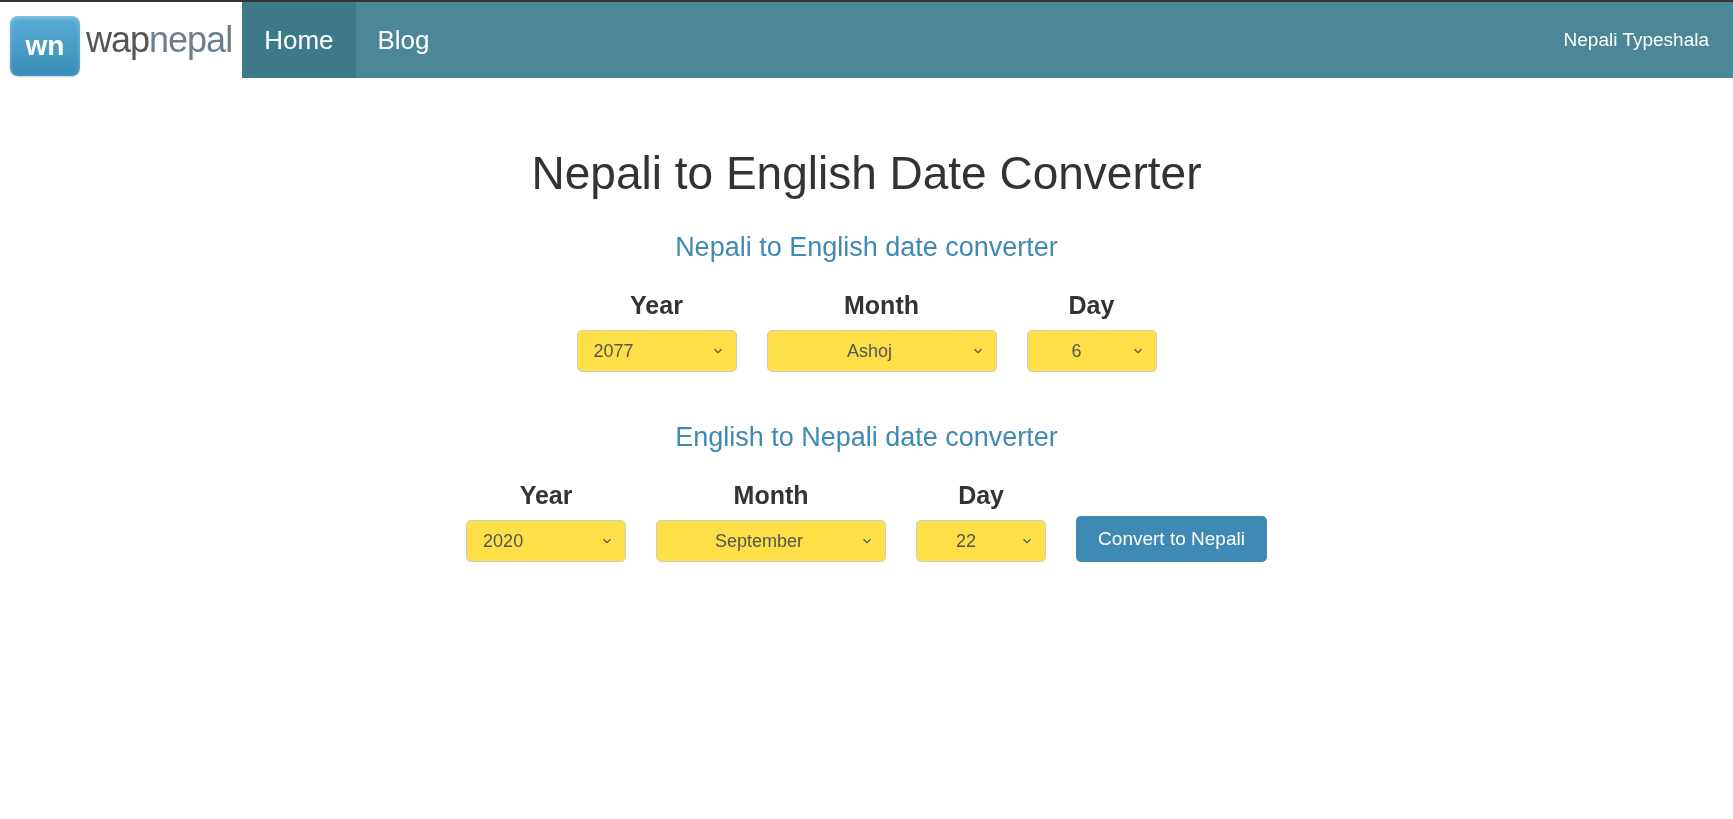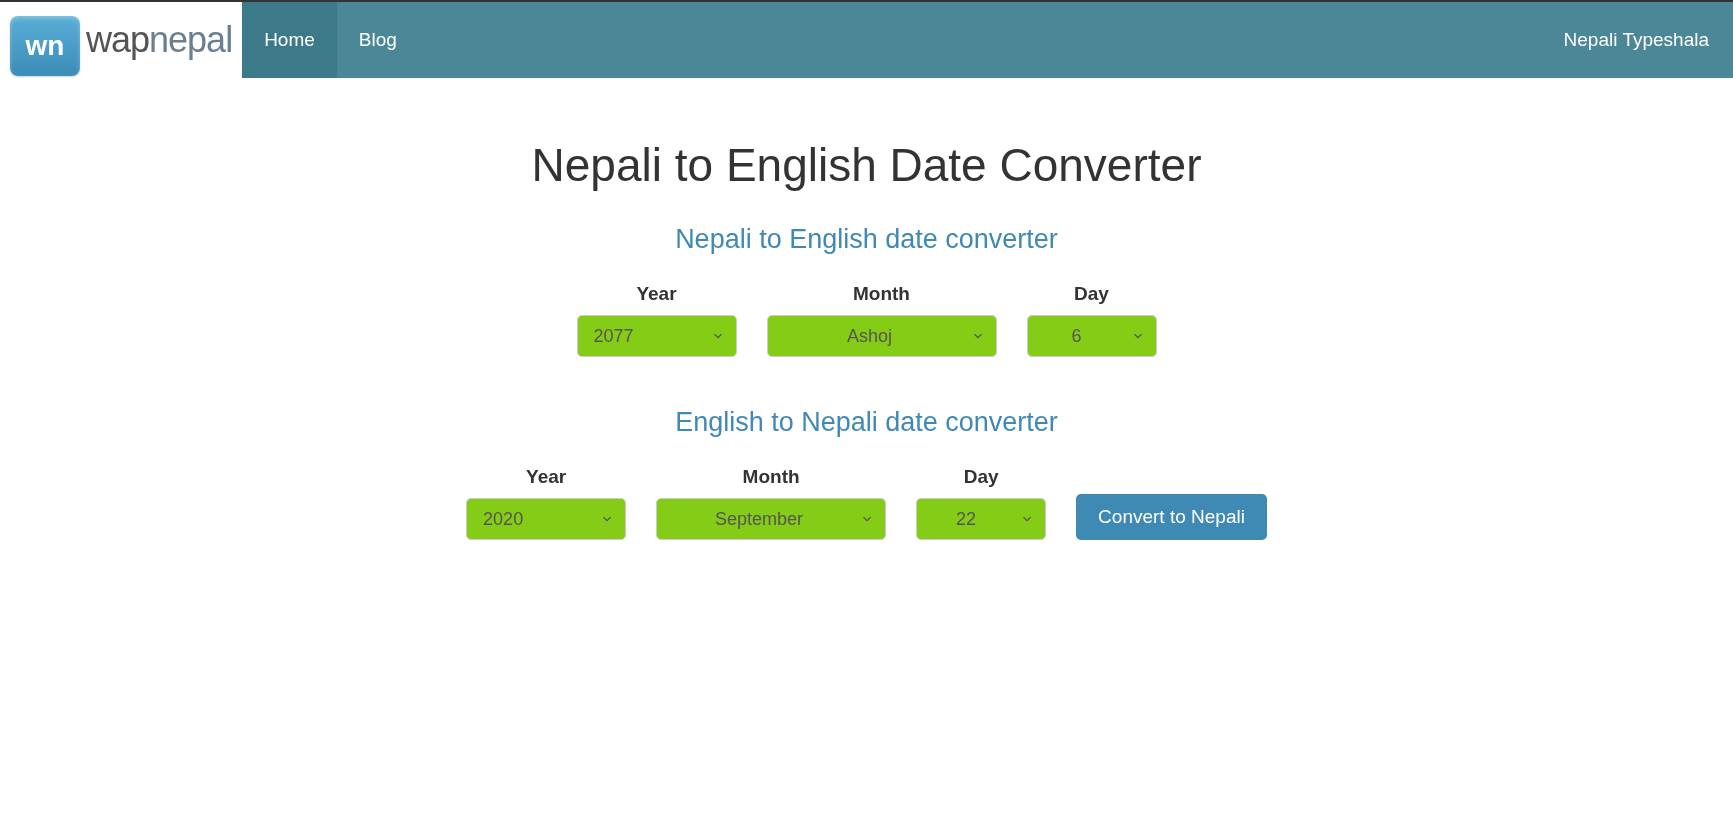--- a/index.html
+++ b/index.html
@@ -54,37 +54,37 @@
     .nav-items {
       display: flex;
       align-items: stretch;
       flex: 1;
     }
     .nav-item {
       display: flex;
       align-items: center;
       padding: 0 22px;
       color: #fff;
-      font-size: 19px;
+      font-size: 26px;
       cursor: pointer;
     }
     .nav-item.active {
       background: #3c7a8a;
     }
     .nav-right {
       display: flex;
       align-items: center;
       padding: 0 24px;
       color: #fff;
       font-size: 19px;
       cursor: pointer;
     }
     .content {
       max-width: 1100px;
-      margin: 0 auto;
+      margin: 8px auto;
       padding: 60px 20px;
       text-align: center;
     }
     .page-title {
       font-size: 46px;
       color: #333;
       font-weight: 500;
       margin-bottom: 32px;
     }
     .section-title {
@@ -99,32 +99,32 @@
       justify-content: center;
       gap: 30px;
       margin-bottom: 50px;
     }
     .field-group {
       display: flex;
       flex-direction: column;
       align-items: center;
     }
     .field-label {
-      font-size: 19px;
+      font-size: 25px;
       font-weight: bold;
       color: #333;
       margin-bottom: 10px;
     }
     .select-wrapper {
       position: relative;
     }
     .select-field {
       appearance: none;
       -webkit-appearance: none;
-      background: #84cc16;
+      background: #fde047;
       border: 1px solid #ccc;
       border-radius: 5px;
       padding: 10px 40px 10px 16px;
       font-size: 18px;
       color: #555;
       cursor: pointer;
       text-align: left;
     }
     .select-year {
       width: 160px;

